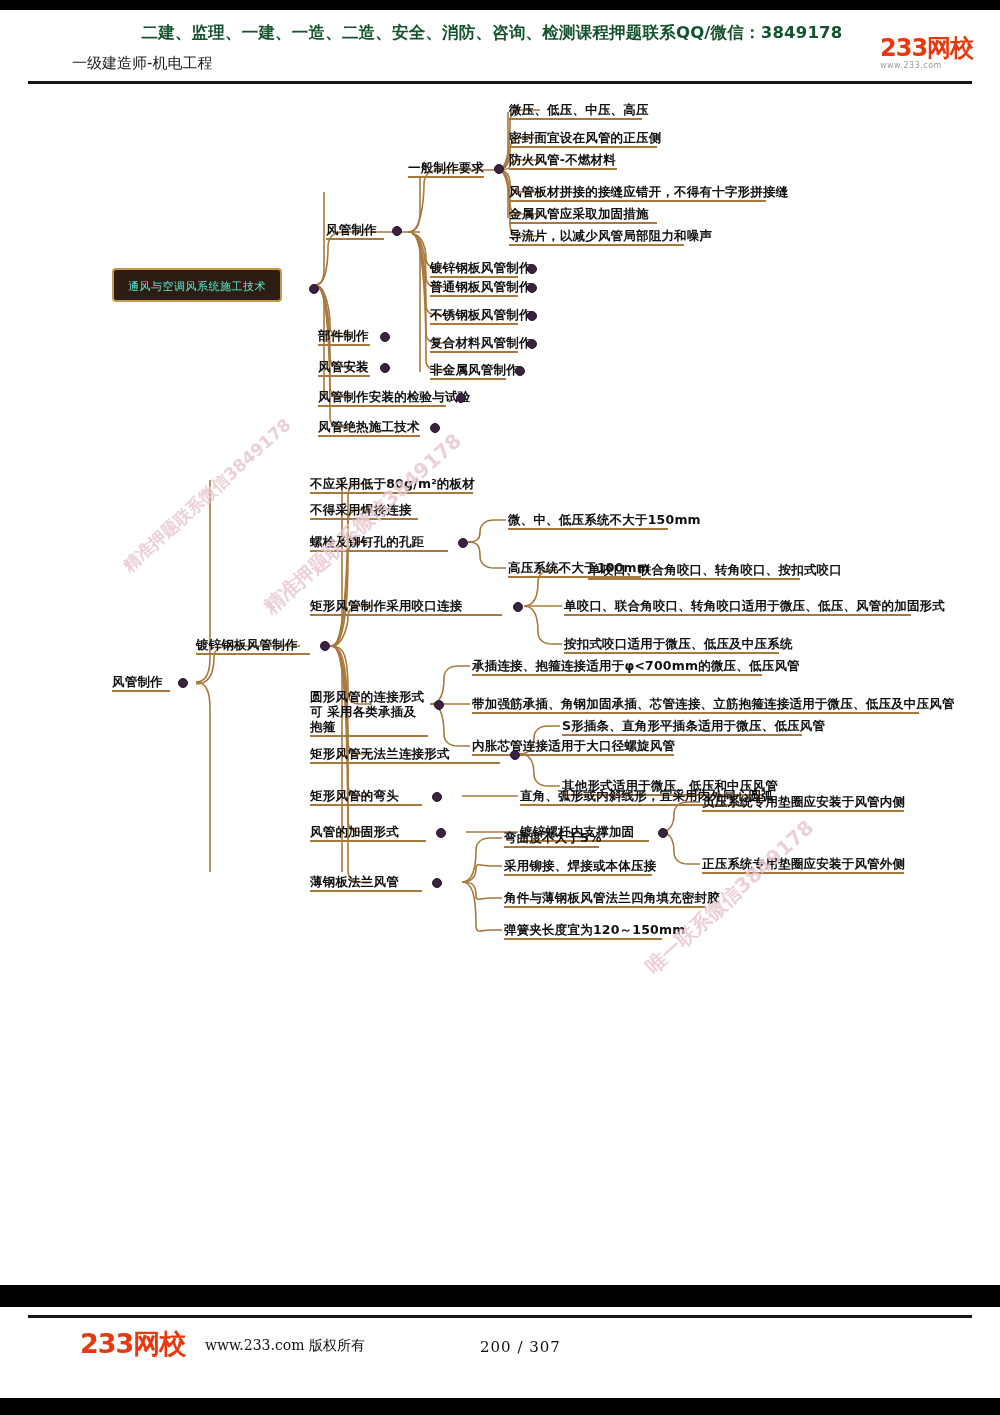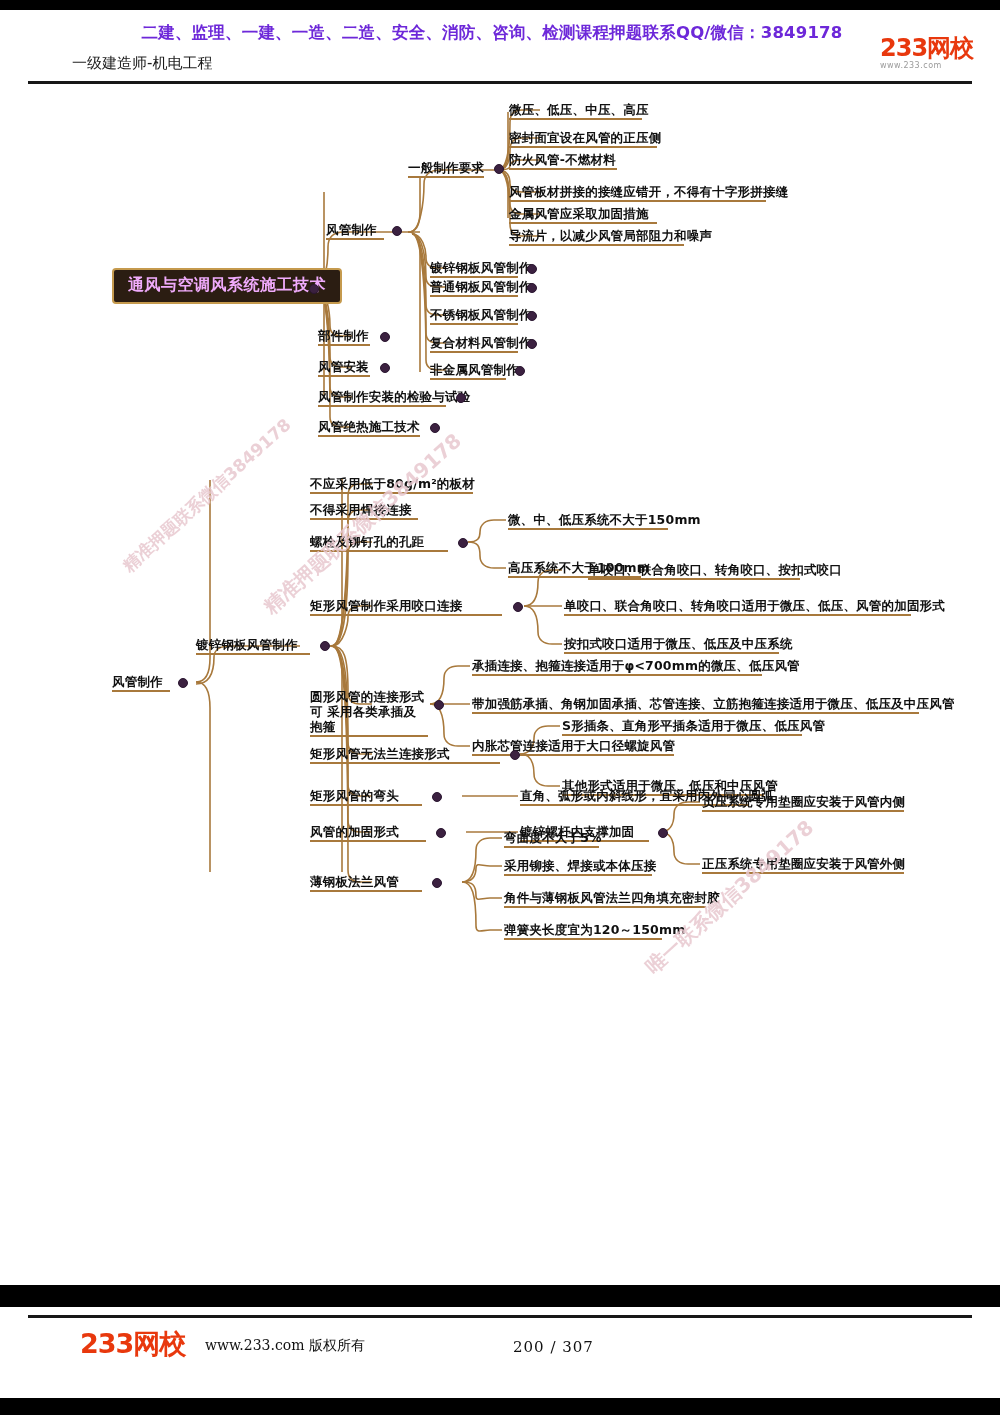--- a/index.html
+++ b/index.html
@@ -8,21 +8,21 @@
 
   
   .bar{position:absolute;left:0;width:1000px;background:#000;}
   #bar-top{top:0;height:10px;}
   #bar-bottom{top:1398px;height:17px;}
   #bar-mid-top{top:1285px;height:22px;}
 
   
   #header{position:absolute;left:0;top:10px;width:1000px;height:62px;}
   #hdr-line1{position:absolute;left:0;top:12px;width:984px;text-align:center;
-      font-size:16.5px;font-weight:bold;color:#6d28d9;letter-spacing:.2px;}
+      font-size:16.5px;font-weight:bold;color:#14532d;letter-spacing:.2px;}
   #hdr-line2{position:absolute;left:72px;top:44px;font-size:15px;color:#1a1a1a;}
   #hdr-rule{position:absolute;left:28px;top:71px;width:944px;height:3px;background:#171717;}
   #logo-top{position:absolute;left:880px;top:26px;width:110px;height:42px;}
   #logo-top .lg-main{font-size:24px;font-weight:bold;color:#e8380d;letter-spacing:-1px;
       font-family:"DejaVu Sans",sans-serif;line-height:24px;}
   #logo-top .lg-sub{font-size:8px;color:#9a9a9a;letter-spacing:.5px;margin-top:1px;}
 
   
   .wm{position:absolute;color:#e8c8cf;font-size:20px;white-space:nowrap;
       font-weight:bold;opacity:.85;pointer-events:none;}
@@ -39,32 +39,32 @@
       letter-spacing:.2px;display:block;}
   .node .txt.two{line-height:15px;white-space:normal;}
   .node .ul{height:2px;background:#a8793c;margin-top:1px;}
   .node .dot{position:absolute;width:8px;height:8px;border-radius:50%;
       background:#3b2140;border:1px solid #2a1630;}
 
   
   #root1{position:absolute;left:112px;top:196px;}
   #root1 .box{background:#2b1d12;border:2px solid #c59a4e;border-radius:4px;
       padding:5px 14px 6px 14px;}
-  #root1 .box span{font-size:16px;color:#f0abfc;font-weight:bold;letter-spacing:.5px;}
+  #root1 .box span{font-size:11px;color:#5eead4;font-weight:normal;letter-spacing:.5px;}
   #root1 .dot{left:197px;top:16px;}
 
   
   #footer{position:absolute;left:0;top:1307px;width:1000px;height:95px;background:#fff;}
   #ft-rule{position:absolute;left:28px;top:8px;width:944px;height:3px;background:#171717;}
   #ft-logo{position:absolute;left:80px;top:22px;font-size:27px;font-weight:bold;
       color:#e8380d;letter-spacing:-1px;line-height:30px;}
   #ft-url{position:absolute;left:205px;top:30px;font-size:14px;color:#111;
       font-family:"DejaVu Serif","Liberation Serif",serif;}
   #ft-page{position:absolute;left:480px;top:31px;font-size:15px;color:#111;
-      font-family:"DejaVu Serif","Liberation Serif",serif;letter-spacing:1px;margin-left:33px;}
+      font-family:"DejaVu Serif","Liberation Serif",serif;letter-spacing:1px;}
   #ft-promo{position:absolute;left:0;top:62px;width:1000px;text-align:center;
       font-size:15px;font-weight:bold;color:#111;}
 </style>
 </head>
 <body>
 
 <div id="page">
 
   <div class="bar" id="bar-top"></div>
 

